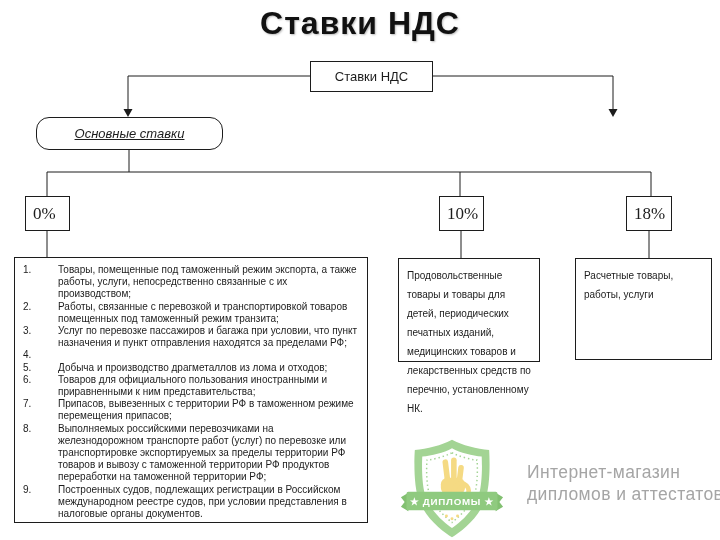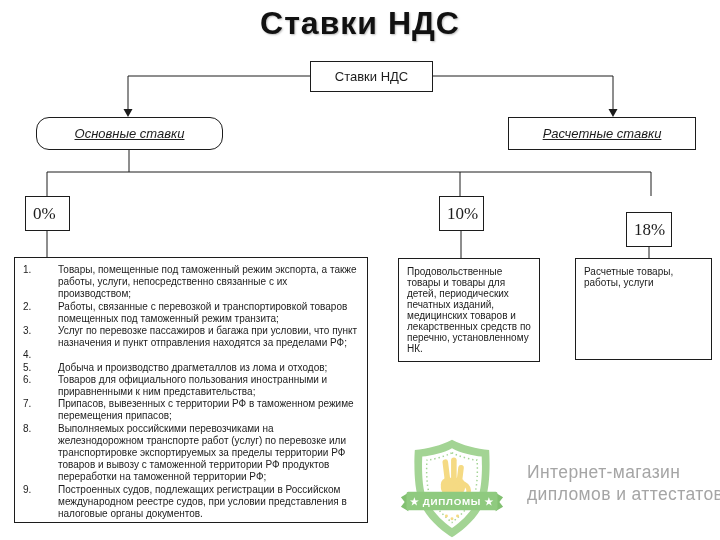--- a/index.html
+++ b/index.html
@@ -36,38 +36,38 @@
   #branch-left  { left: 36px;  top: 117px; width: 187px; height: 33px; border-radius: 13px; }
   #branch-right { left: 508px; top: 117px; width: 188px; height: 33px; }
   .rate-box {
     font-family: "Liberation Serif", serif;
     font-size: 17px;
     justify-content: flex-start;
     padding-left: 7px;
   }
   #rate-zero     { left: 25px;  top: 196px; width: 45px; height: 35px; }
   #rate-ten      { left: 439px; top: 196px; width: 45px; height: 35px; align-items: center; }
-  #rate-eighteen { left: 626px; top: 196px; width: 46px; height: 35px; margin-top: 16px; }
+  #rate-eighteen { left: 626px; top: 196px; width: 46px; height: 35px; }
   #zero-list-box {
     left: 14px; top: 257px; width: 354px; height: 266px;
     border: 1px solid #1c1c1c;
     background: #fff;
     padding: 6px 4px 4px 6px;
     font-size: 10px;
     line-height: 12.2px;
   }
   .li { display: flex; }
   .li .num { width: 37px; flex: 0 0 37px; padding-left: 2px; }
   .li .txt { flex: 1; padding-right: 2px; }
   .desc-box {
     border: 1px solid #1c1c1c;
     background: #fff;
     padding: 7px 8px;
     font-size: 10px;
-    line-height: 11px;
+    line-height: 19px;
   }
   #desc-ten      { left: 398px; top: 258px; width: 142px; height: 104px; }
   #desc-eighteen { left: 575px; top: 258px; width: 137px; height: 102px; }
   #connectors { left: 0; top: 0; }
   #watermark { left: 400px; top: 437px; width: 320px; height: 103px; display: flex; }
   #wm-caption {
     position: absolute; left: 127px; top: 24px;
     font-size: 17.5px; line-height: 22px;
     letter-spacing: 0.4px;
     white-space: nowrap;
@@ -99,23 +99,20 @@
     </g>
   </svg>
 
   <div id="root-box" class="abs node">
     <span>Ставки НДС</span>
   </div>
 
   <div id="branch-left" class="abs node branch-box">
     <span>Основные ставки</span>
   </div>
-  <div id="branch-right" class="abs node branch-box">
-    <span>Расчетные ставки</span>
-  </div>
 
   <div id="rate-zero" class="abs node rate-box">
     <span>0%</span>
   </div>
   <div id="rate-ten" class="abs node rate-box">
     <span>10%</span>
   </div>
   <div id="rate-eighteen" class="abs node rate-box">
     <span>18%</span>
   </div>

